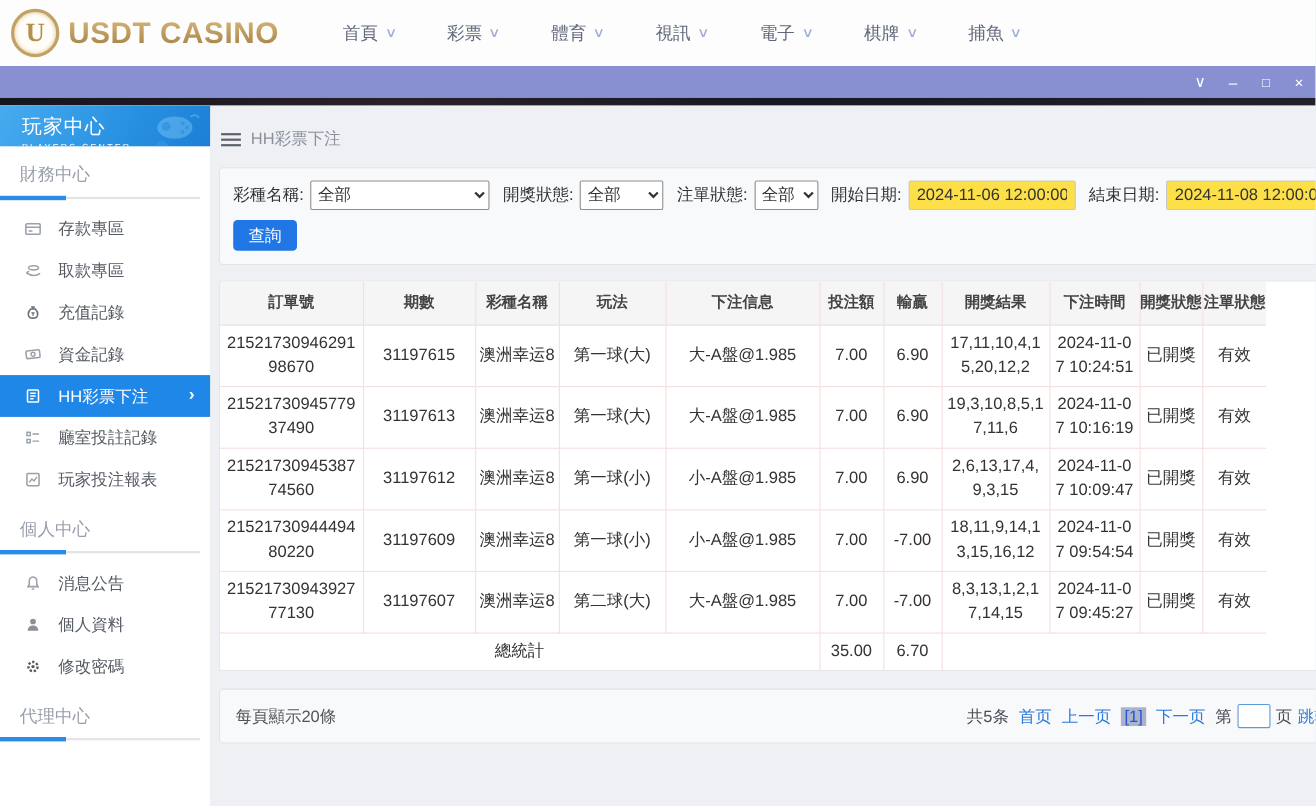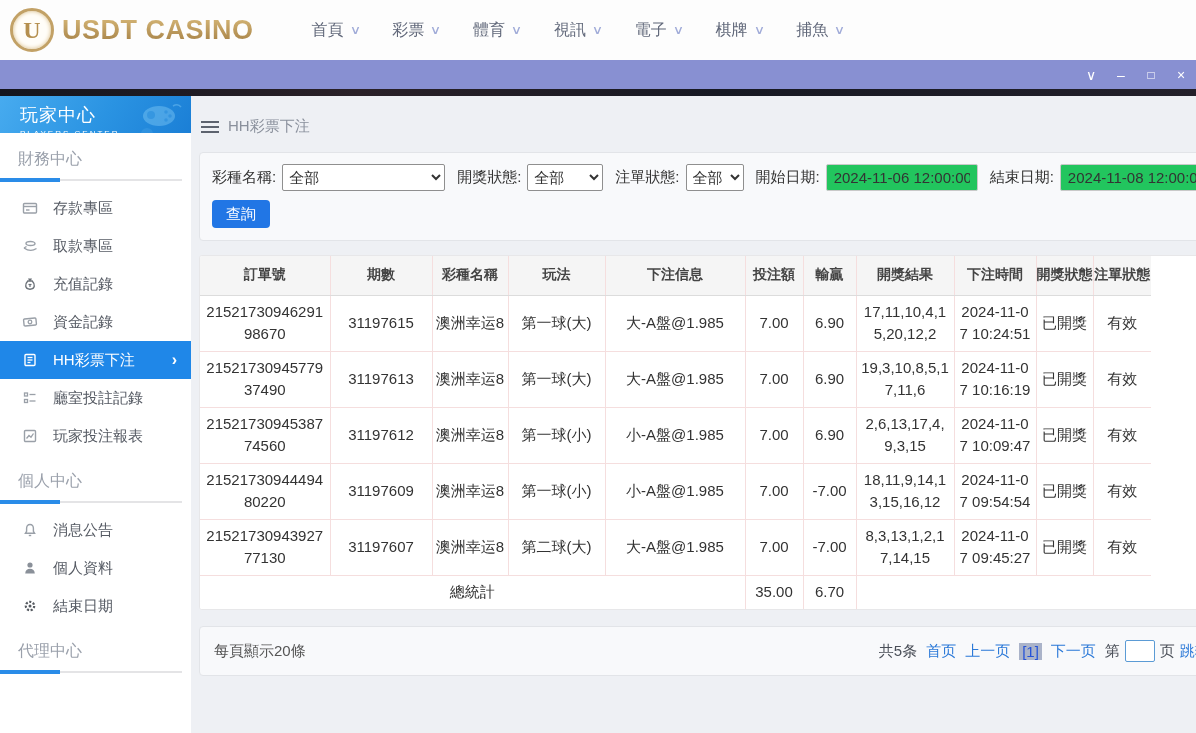--- a/index.html
+++ b/index.html
@@ -9,21 +9,21 @@
   
   .top-header { height:60px; background:#fdfdfd; display:flex; align-items:center; }
   .logo { display:flex; align-items:center; margin-left:10px; }
   .logo-badge { width:44px; height:44px; border-radius:50%; border:3px solid #c2a166;
     display:flex; align-items:center; justify-content:center; background:#fffdf8;
     box-shadow:inset 0 0 4px #d8bc84; }
   .logo-badge span { font-size:24px; font-weight:bold; color:#b58f4e; font-family:"Liberation Serif","DejaVu Serif",serif; }
   .logo-text { margin-left:8px; font-size:27px; font-weight:800; letter-spacing:.5px;
     background:linear-gradient(180deg,#d9ba7a 0%,#a9854a 85%);
     -webkit-background-clip:text; background-clip:text; -webkit-text-fill-color:transparent; color:#b08e52; }
-  .main-nav { display:flex; margin-left:58px; gap:33px; }
+  .main-nav { display:flex; margin-left:58px; gap:47px; }
   .nav-item { display:flex; align-items:center; gap:7px; font-size:16px; color:#61687a; cursor:pointer; }
   .nav-item .chev { color:#a0abd8; font-size:12px; transform:scaleX(1.3); }
 
   
   .titlebar { height:29px; background:#8890d2; display:flex; align-items:center; justify-content:flex-end; }
   .titlebar .ctrl { color:#ffffff; width:30px; text-align:center; font-size:14px; cursor:pointer; }
   .titlebar .ctrl.max { font-size:12px; }
   .dark-band { height:7px; background:linear-gradient(90deg,#14151d 0%,#2a2128 30%,#171923 60%,#23202a 100%); }
 
   
@@ -57,21 +57,21 @@
 
   .card { margin:12px 15px 0 8px; background:#f8f9fb; border:1px solid #e2e4e8; border-radius:4px; }
   .filter-card { padding:11px 12px 12px 12px; }
   .filter-row { display:flex; align-items:center; gap:6px; font-size:15px; color:#333; white-space:nowrap; }
   .filter-row label { margin-left:6px; }
   .filter-row label:first-child { margin-left:0; }
   select { height:27px; border:1px solid #8f8f8f; border-radius:2px; background:#fff; font-size:15px; color:#333; padding:0 2px; }
   .sel-lottery { width:163px; }
   .sel-draw { width:76px; }
   .sel-order { width:58px; }
-  .date-input { height:27px; width:152px; border:1px solid #c9c9c9; border-radius:2px; font-size:15px; color:#333; padding:0 7px; background:#22c55e; }
+  .date-input { height:27px; width:152px; border:1px solid #c9c9c9; border-radius:2px; font-size:15px; color:#333; padding:0 7px; background:#fde047; }
   .search-btn { margin-top:9px; height:28px; padding:0 14px; background:#2176e5; color:#fff; border:none; border-radius:4px;
     font-size:15px; cursor:pointer; }
 
   
   .table-card { background:#ffffff; border:1px solid #e7e7e9; border-radius:3px; overflow:hidden; margin-top:14px; }
   table { border-collapse:collapse; width:951px; table-layout:fixed; }
   th,td { border:1px solid #f5dede; text-align:center; font-size:15px; }
   th { background:#f5f5f5; color:#444; height:39px; font-weight:bold; padding:0; white-space:nowrap; font-size:14px;
       border-bottom:1px solid #dcdcdc; }
   td { color:#333; height:56px; padding:4px 3px; background:#fff; word-break:break-all; line-height:1.45; }
@@ -238,21 +238,21 @@
             <circle cx="8" cy="5" r="2.6" fill="#8a9099"></circle>
             <path d="M3.2 13.5 c0 -3.2 2.1 -4.8 4.8 -4.8 s4.8 1.6 4.8 4.8 z" fill="#8a9099"></path>
           </svg>
           <span>個人資料</span>
         </div>
         <div class="side-item">
           <svg width="16" height="16" viewBox="0 0 16 16">
             <circle cx="8" cy="8" r="4.2" fill="none" stroke="#555a60" stroke-width="2.2" stroke-dasharray="2.1 1.6"></circle>
             <circle cx="8" cy="8" r="1.5" fill="#555a60"></circle>
           </svg>
-          <span>結束日期</span>
+          <span>修改密碼</span>
         </div>
       </div>
 
       <div class="section-title">代理中心</div>
       <div class="section-rule"></div>
     </div>
   </div>
 
   <div class="main">
     <div class="breadcrumb">

